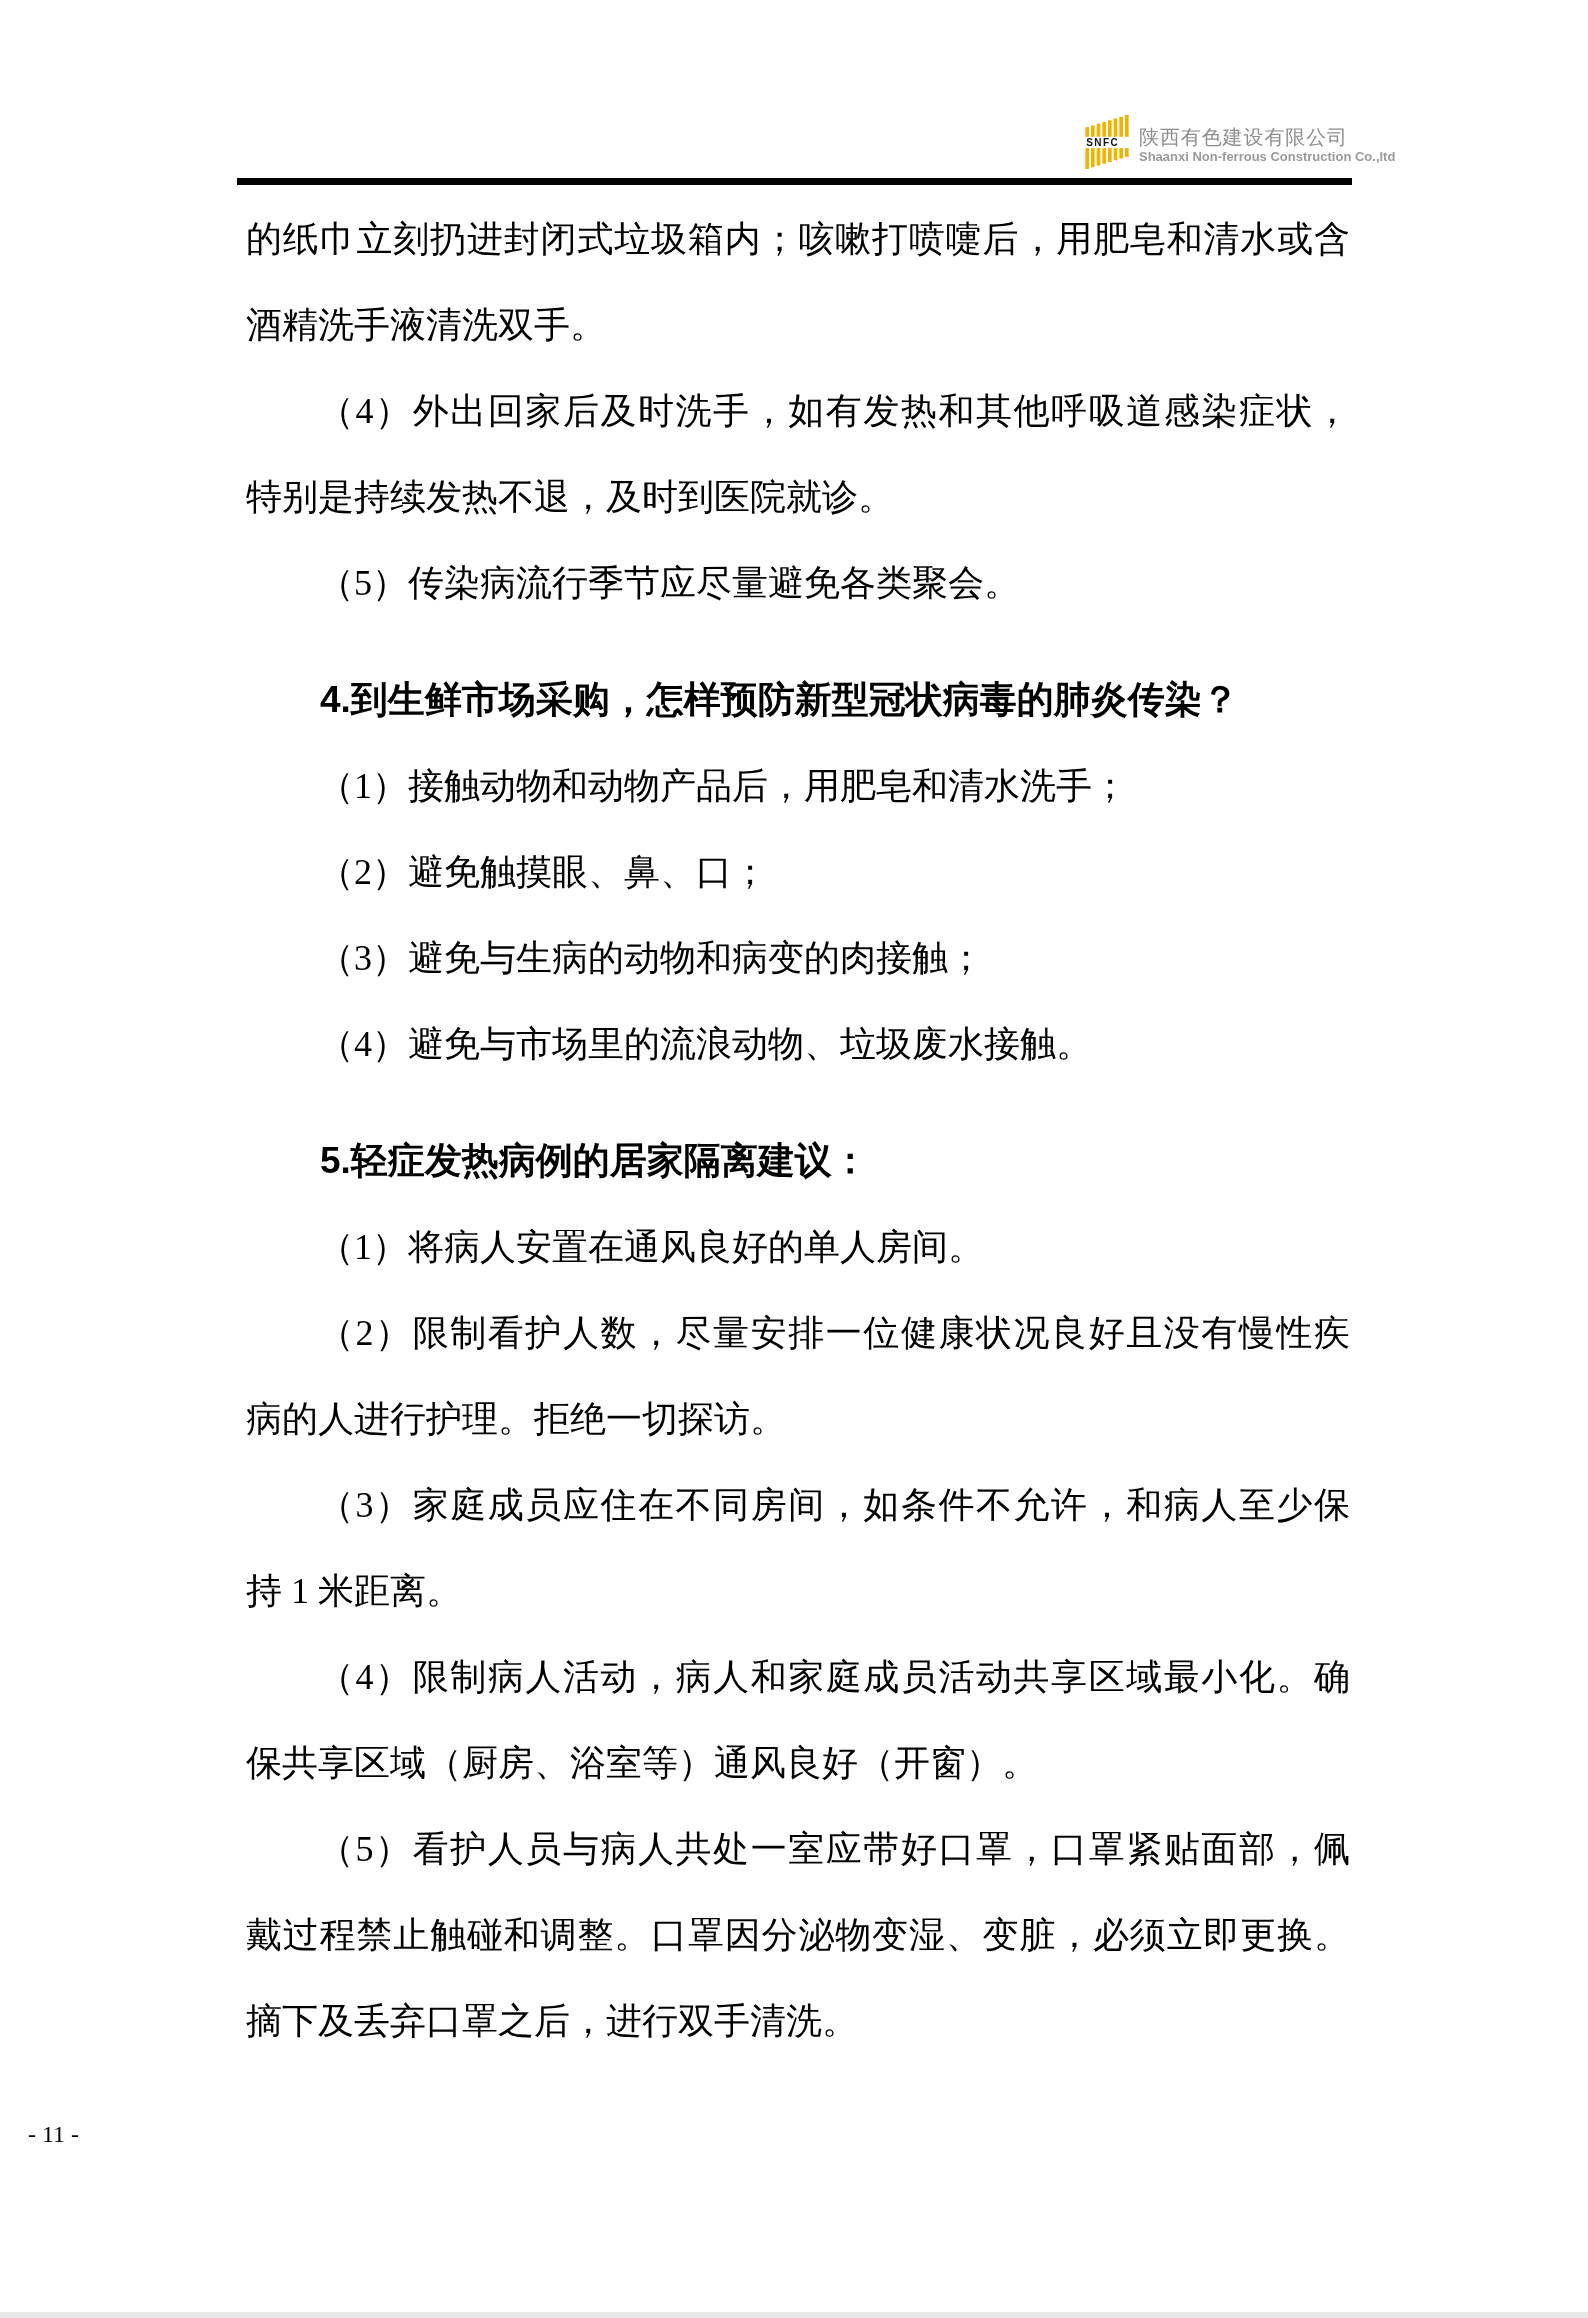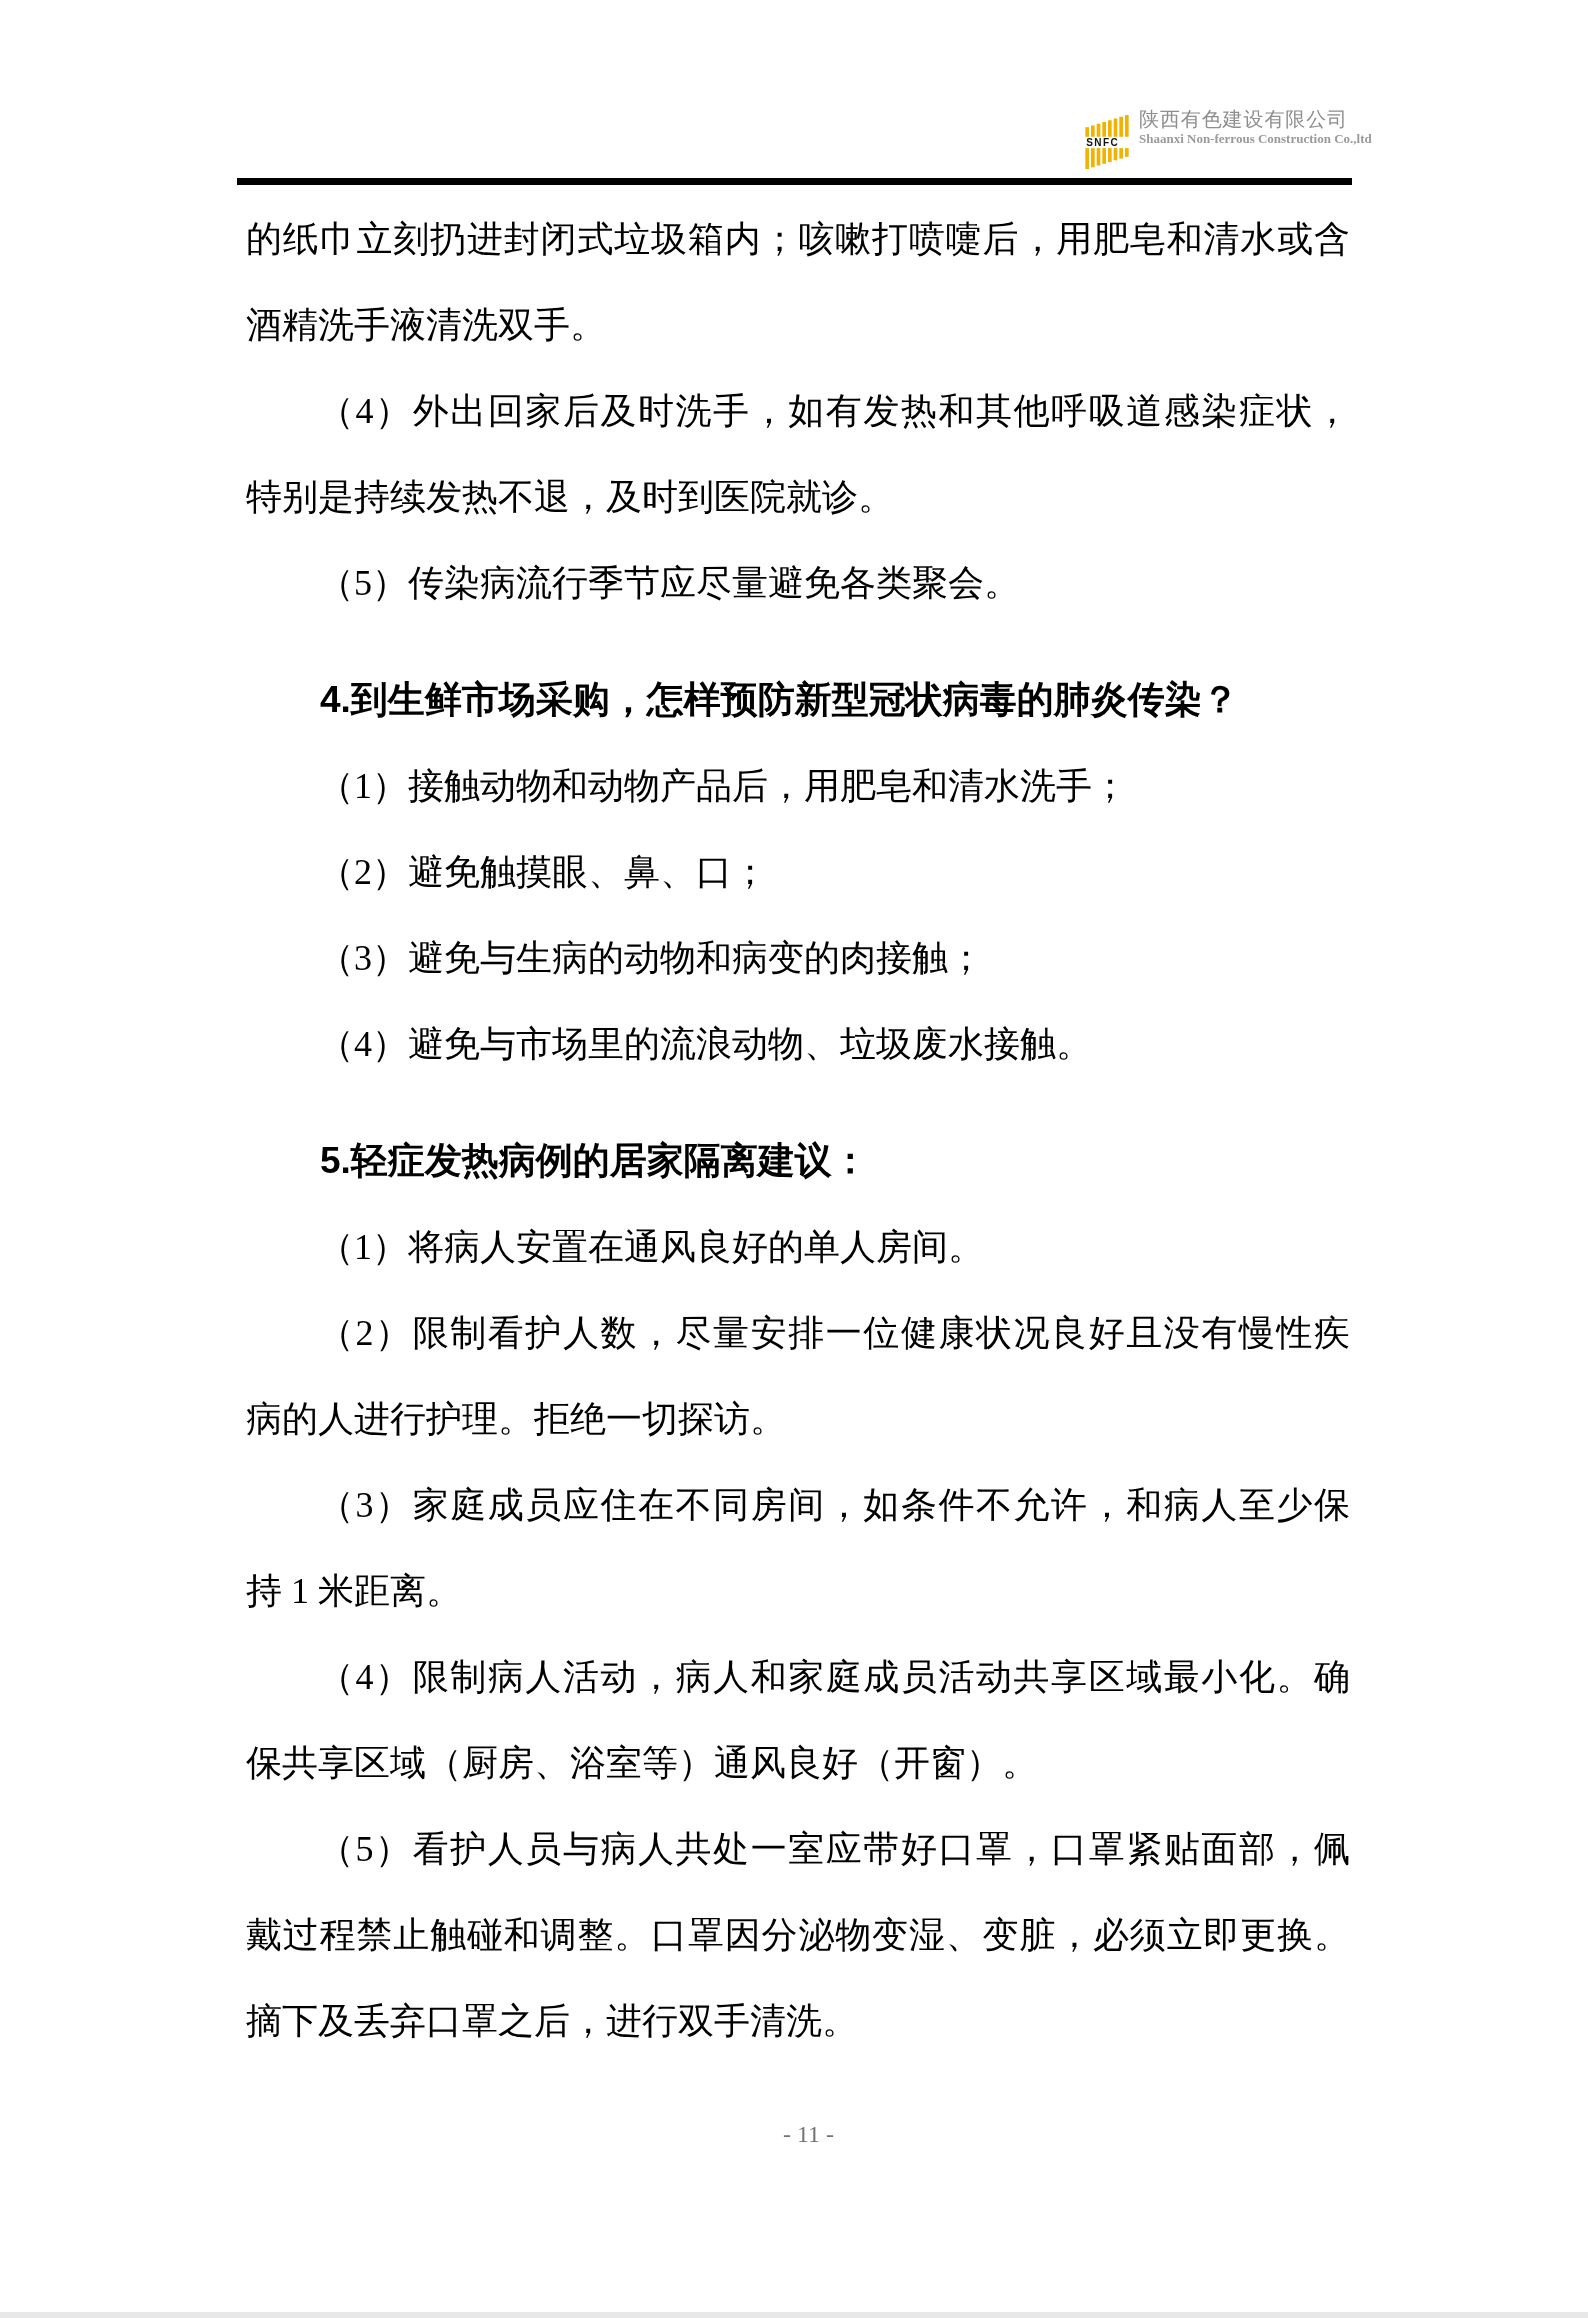--- a/index.html
+++ b/index.html
@@ -10,22 +10,22 @@
     background:#ffffff;
     font-family:"Liberation Serif","DejaVu Serif",serif;
     color:#000;
     overflow:hidden;
   }
   
   .logo{
     position:absolute;left:1085px;top:115px;width:46px;height:54px;
   }
   .company{
-    position:absolute;left:1139px;top:107px;width:228px;
-    font-family:Liberation Serif, serif;
+    position:absolute;left:1139px;top:125px;width:228px;
+    font-family:Liberation Sans, sans-serif;
   }
   .company-zh{
     font-size:20px;line-height:24px;letter-spacing:0.9px;
     color:#8e8e8e;white-space:nowrap;
   }
   .company-en{
     font-size:13px;line-height:13px;font-weight:bold;
     color:#9a9a9a;white-space:nowrap;margin-top:0.9px;
   }
   .header-rule{
@@ -50,23 +50,23 @@
   .line.indent{ text-indent:2em; }
   .line.heading{
     font-family:"Liberation Sans","DejaVu Sans",sans-serif;
     font-weight:bold;
     font-size:37px;
     margin-top:31px;
   }
   
   .page-number{
     position:absolute;left:0;right:0;top:2121px;
-    text-align:center;
+    text-align:left;
     font-size:24px;line-height:26px;
-    color:#737373;
+    color:#000000;
     margin-left:28px;
   }
 </style>
 </head>
 <body>
 
 <div class="page">
 
   <svg class="logo" viewBox="0 0 52 62" xmlns="http://www.w3.org/2000/svg" aria-hidden="true">
     <g fill="#F2B200">

